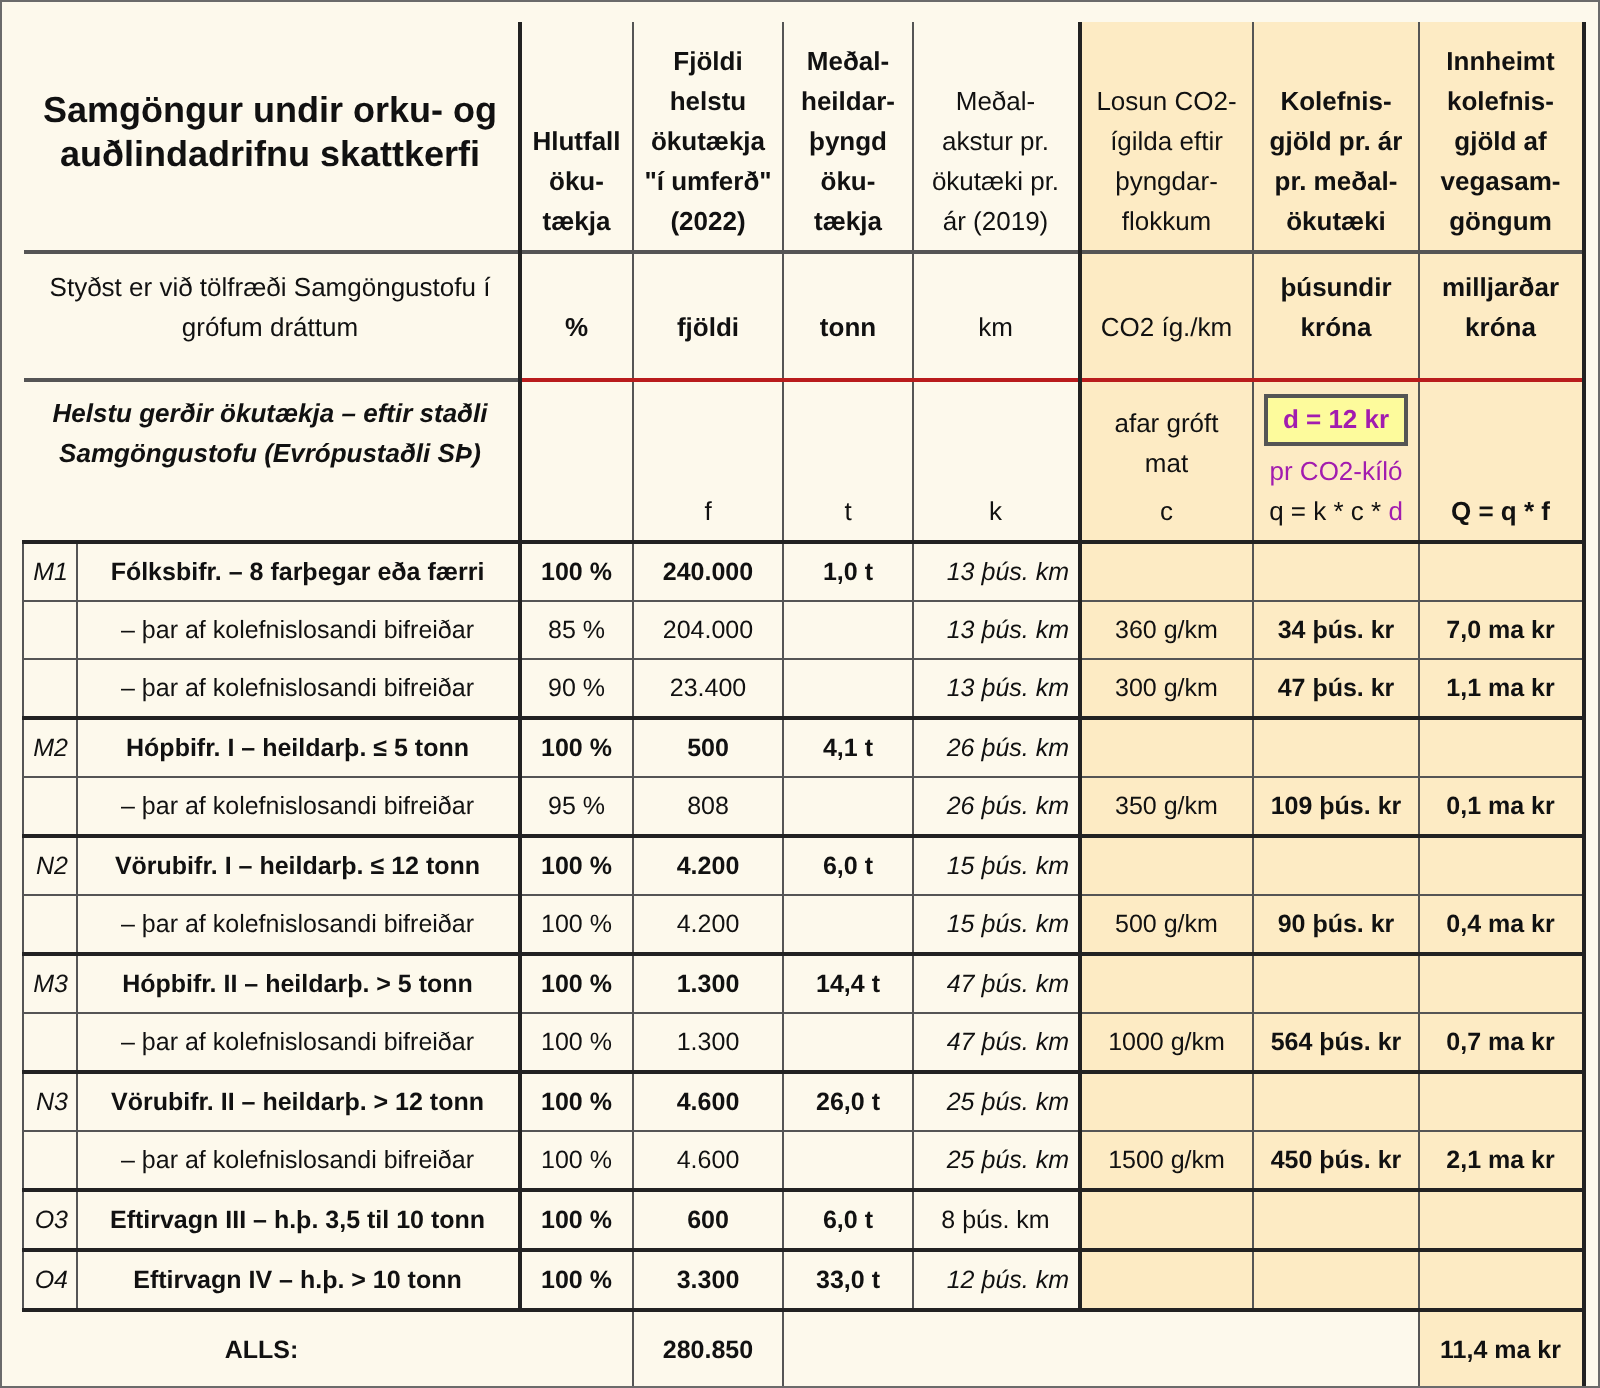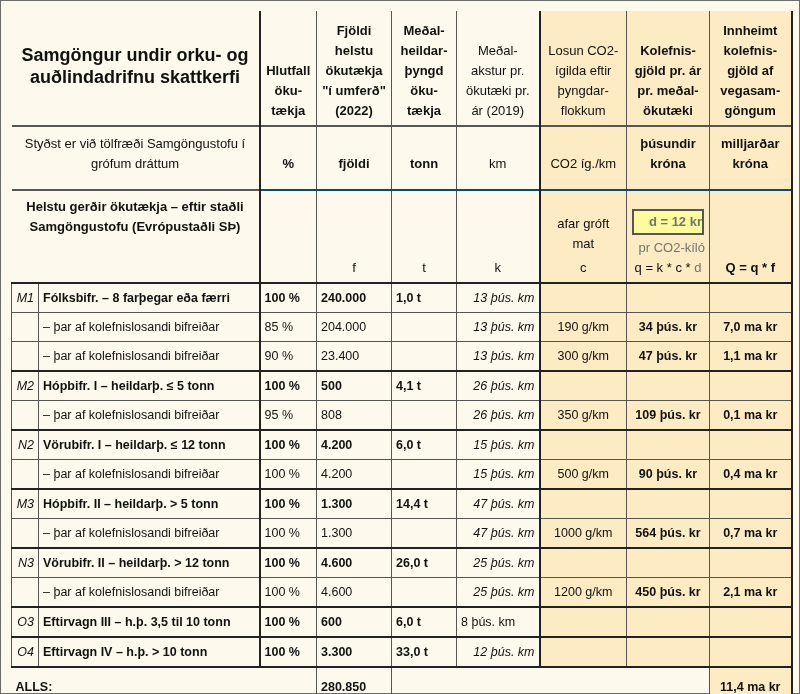--- a/index.html
+++ b/index.html
@@ -18,34 +18,34 @@
     border-collapse:collapse; table-layout:fixed;
     font-size:12.5px;
   }
   td {
     padding:0 4px; overflow:hidden; white-space:nowrap;
     border-left:1px solid #555; border-right:1px solid #555;
   }
   td.tan { background:#fdebc4; }
   td.bold { font-weight:bold; }
   .c { text-align:center; }
-  .r { text-align:left; }
+  .r { text-align:center; }
   .l { text-align:right;font-style:italic; }
   tr.h1 td { height:110px; vertical-align:bottom; text-align:center; white-space:normal; line-height:20px; padding-bottom:4px; font-size:13px; }
   tr.h1 td.title { vertical-align:middle; font-size:18px; line-height:22px; }
   tr.h2 td { height:47px; border-top:2px solid #555; text-align:center; white-space:normal; line-height:20px; vertical-align:bottom; padding-bottom:15px; font-size:13px;}
-  tr.h3 td { height:73px; border-top:2px solid #0c4a6e; text-align:center; white-space:normal; line-height:20px; vertical-align:bottom; padding-bottom:4px; font-size:13px;}
-  tr.h3 td.subttl { vertical-align:top; padding-top:6px; padding-bottom:12px; }
+  tr.h3 td { height:73px; border-top:2px solid #b91c1c; text-align:center; white-space:normal; line-height:20px; vertical-align:bottom; padding-bottom:4px; font-size:13px;}
+  tr.h3 td.subttl { vertical-align:top; padding-top:6px; padding-bottom:0;font-style:italic; }
   tr.d td { height:28px; border-top:1px solid #555; font-size:12.5px; }
   tr.d.grp td { border-top:2px solid #222; }
   tr.tot td { height:37px; border-top:2px solid #222; font-size:12.5px; }
   td.thick-l { border-left:2px solid #222; }
   td.thick-r { border-right:2px solid #222; }
   td.noborder { border-left:none; border-right:none; }
-  .red { color:#737373;text-align:right; }
+  .red { color:#a21caf; }
   .dbox {
     display:block; margin:0 auto 3px auto; width:68px; height:22px; line-height:22px;
     background:#fdfb9c; border:2px solid #555; font-weight:bold;
   }
 </style>
 </head>
 <body>
 
 <div class="frame">
 <table>
@@ -113,21 +113,21 @@
     <td class="tan c bold"></td>
     <td class="tan c bold thick-r"></td>
   </tr>
   <tr class="d">
     <td class="l"></td>
     <td class="r">– þar af kolefnislosandi bifreiðar</td>
     <td class="r thick-l">85 %</td>
     <td class="r">204.000</td>
     <td class="r bold"></td>
     <td class="l">13 þús. km</td>
-    <td class="tan c thick-l">190 g/km</td>
+    <td class="tan c thick-l">360 g/km</td>
     <td class="tan c bold">34 þús. kr</td>
     <td class="tan c bold thick-r">7,0 ma kr</td>
   </tr>
 
   <tr class="d">
     <td class="l"></td>
     <td class="r">– þar af kolefnislosandi bifreiðar</td>
     <td class="r thick-l">90 %</td>
     <td class="r">23.400</td>
     <td class="r bold"></td>
@@ -217,21 +217,21 @@
     <td class="tan c bold"></td>
     <td class="tan c bold thick-r"></td>
   </tr>
   <tr class="d">
     <td class="l"></td>
     <td class="r">– þar af kolefnislosandi bifreiðar</td>
     <td class="r thick-l">100 %</td>
     <td class="r">4.600</td>
     <td class="r bold"></td>
     <td class="l">25 þús. km</td>
-    <td class="tan c thick-l">1200 g/km</td>
+    <td class="tan c thick-l">1500 g/km</td>
     <td class="tan c bold">450 þús. kr</td>
     <td class="tan c bold thick-r">2,1 ma kr</td>
   </tr>
 
   <tr class="d grp">
     <td class="l">O3</td>
     <td class="r bold">Eftirvagn III – h.þ. 3,5 til 10 tonn</td>
     <td class="r bold thick-l">100 %</td>
     <td class="r bold">600</td>
     <td class="r bold">6,0 t</td>

